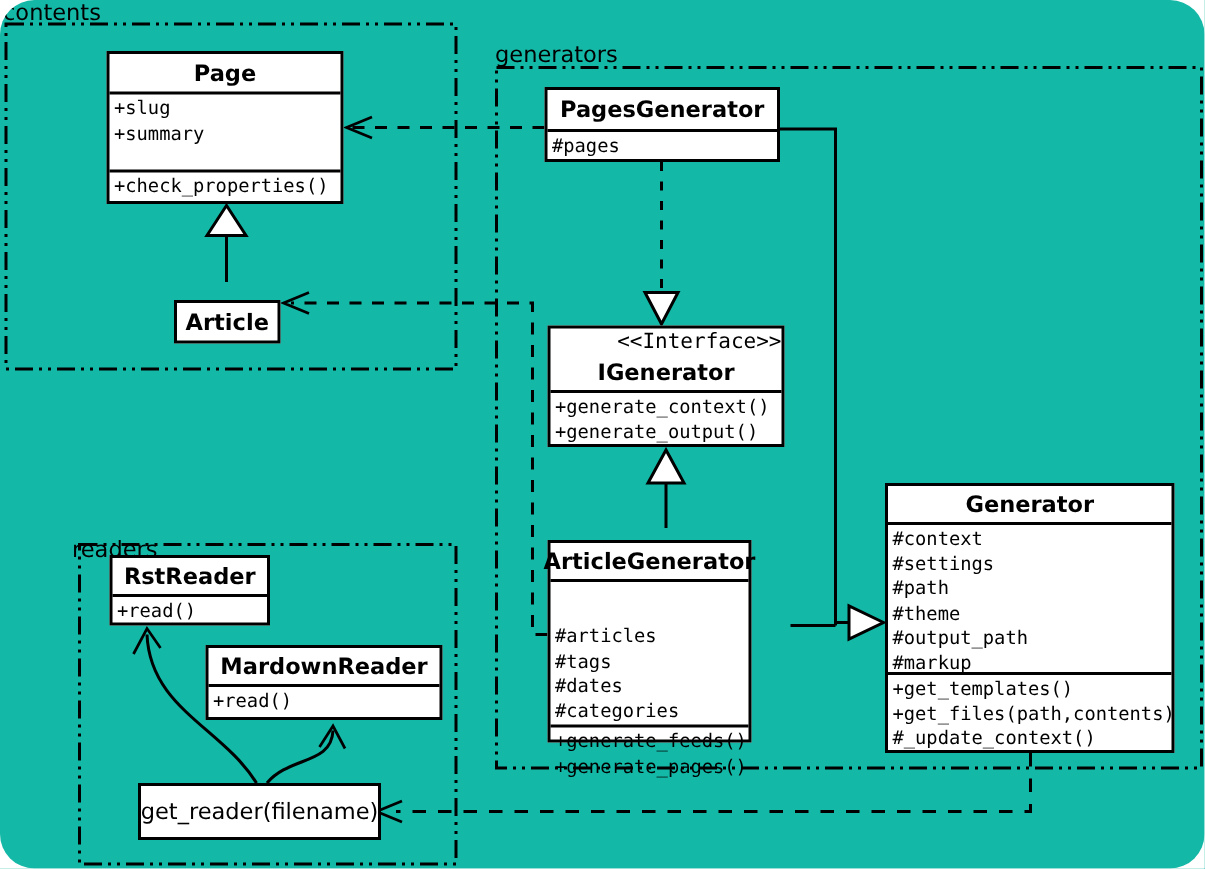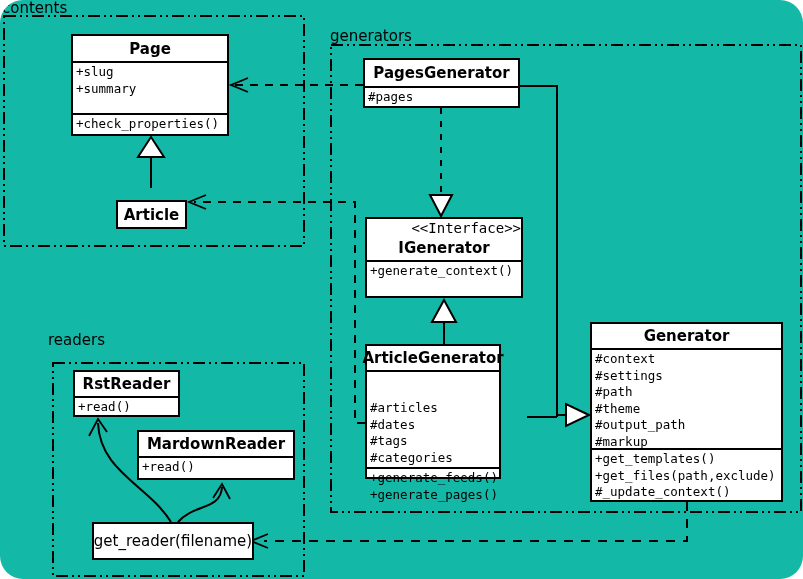--- a/index.html
+++ b/index.html
@@ -55,21 +55,21 @@
 
     <path d="M 171,522 C 148,485 100,472 98,423" fill="none" stroke="#000" stroke-width="2"></path>
     <polyline points="89,436 98,419 107,432" fill="none" stroke="#000" stroke-width="1.8"></polyline>
 
     <path d="M 178,522 C 193,504 221,510 222,487" fill="none" stroke="#000" stroke-width="2"></path>
     <polyline points="213,498 222,484 230,499" fill="none" stroke="#000" stroke-width="1.8"></polyline>
   </svg>
 
   <div class="pkg-label" style="left:2px;top:0px;">contents</div>
   <div class="pkg-label" style="left:330px;top:28px;">generators</div>
-  <div class="pkg-label" style="left:48px;top:332px;">readers</div>
+  <div class="pkg-label" style="left:48px;top:358px;">readers</div>
 
   <div class="box" style="left:71px;top:34px;width:158px;height:102px;">
     <div class="title rule" style="height:27px;">Page</div>
     <div class="sec rule" style="height:52px;">
       <div>+slug</div>
       <div>+summary</div>
     </div>
     <div class="sec" style="height:21px;">
       <div>+check_properties()</div>
     </div>
@@ -86,50 +86,51 @@
     </div>
   </div>
 
   <div class="box" style="left:365px;top:217px;width:158px;height:81px;">
     <div class="rule" style="height:41px;">
       <div class="stereo">&lt;&lt;Interface&gt;&gt;</div>
       <div class="title" style="height:21px;">IGenerator</div>
     </div>
     <div class="sec" style="height:36px;">
       <div>+generate_context()</div>
+      <div>+generate_output()</div>
     </div>
   </div>
 
-  <div class="box" style="left:365px;top:344px;width:136px;height:135px;">
+  <div class="box" style="left:365px;top:360px;width:136px;height:135px;">
     <div class="title rule" style="height:26px;">ArticleGenerator</div>
     <div class="sec rule" style="height:70px;margin-top:27px;">
       <div>#articles</div>
+      <div>#tags</div>
       <div>#dates</div>
-      <div>#tags</div>
       <div>#categories</div>
     </div>
     <div class="sec" style="height:35px;">
       <div>+generate_feeds()</div>
       <div>+generate_pages()</div>
     </div>
   </div>
 
   <div class="box" style="left:590px;top:322px;width:193px;height:180px;">
     <div class="title rule" style="height:26px;">Generator</div>
     <div class="sec rule" style="height:100px;">
       <div>#context</div>
       <div>#settings</div>
       <div>#path</div>
       <div>#theme</div>
       <div>#output_path</div>
       <div>#markup</div>
     </div>
     <div class="sec" style="height:50px;">
       <div>+get_templates()</div>
-      <div>+get_files(path,exclude)</div>
+      <div>+get_files(path,contents)</div>
       <div>#_update_context()</div>
     </div>
   </div>
 
   <div class="box" style="left:73px;top:370px;width:107px;height:47px;">
     <div class="title rule" style="height:26px;">RstReader</div>
     <div class="sec" style="height:17px;line-height:15px;">
       <div>+read()</div>
     </div>
   </div>

